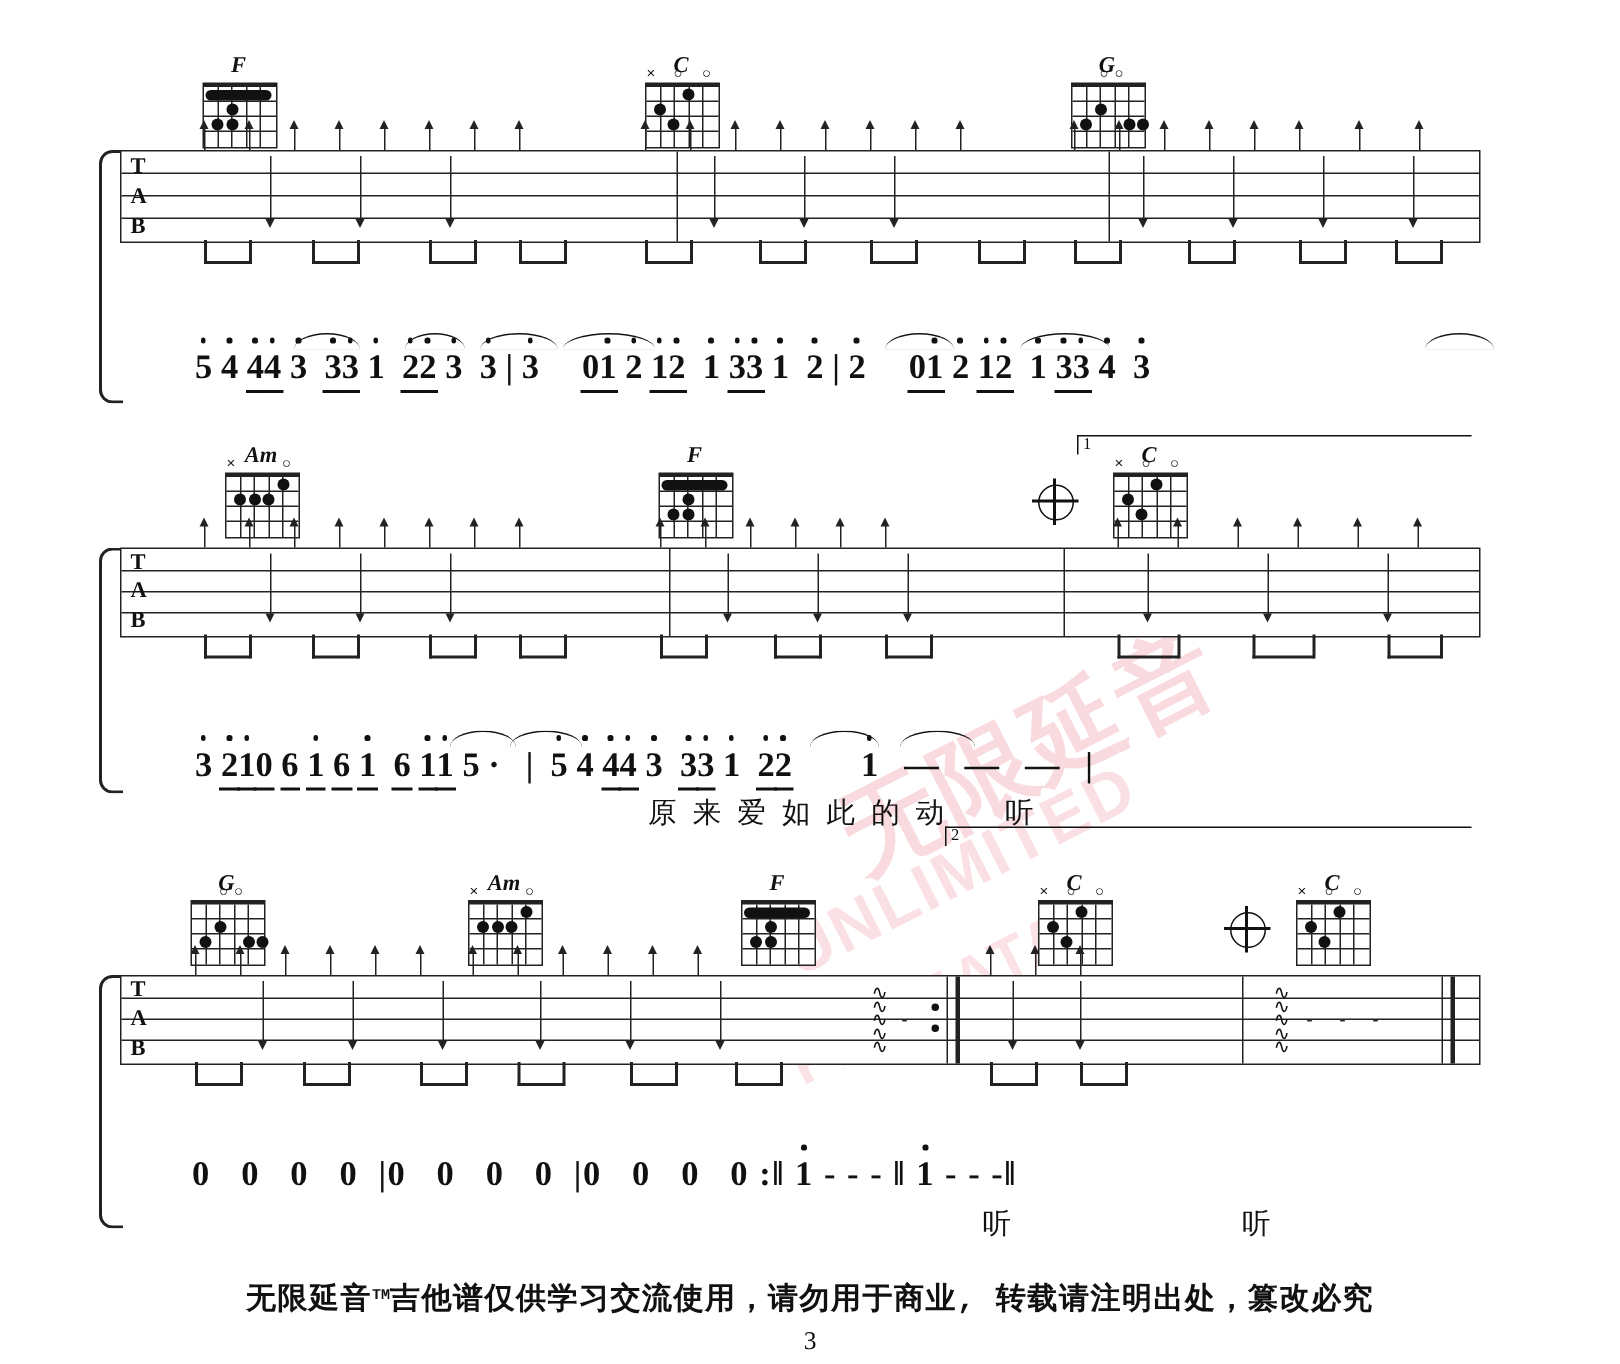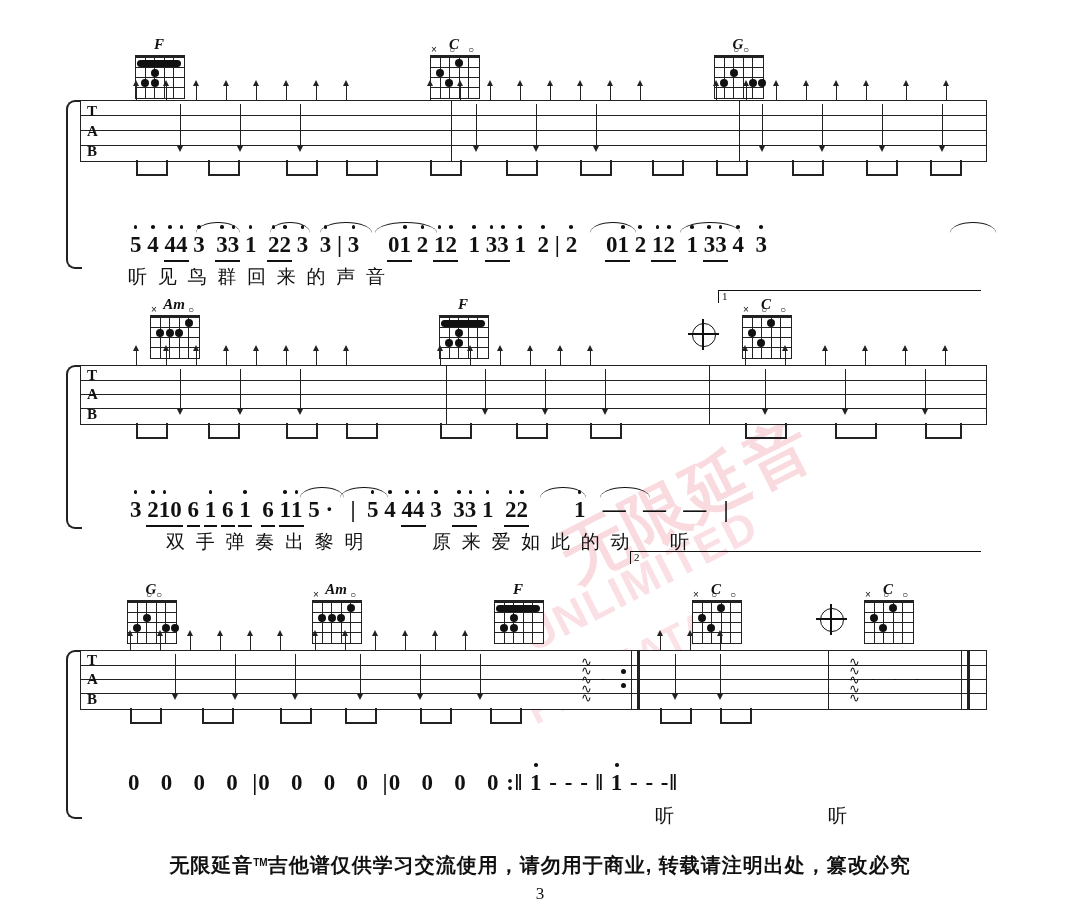--- a/index.html
+++ b/index.html
@@ -71,21 +71,21 @@
   .ending{position:absolute;border-top:1.4px solid #111;border-left:1.4px solid #111;height:12px;}
   .ending .lbl{position:absolute;left:3px;top:-1px;font-family:"Liberation Serif",serif;font-size:11px;}
 
   
   .rdots{position:absolute;width:5px;}
   .rdots i{display:block;width:5px;height:5px;border-radius:50%;background:#111;margin-bottom:9px;}
 
   
   .wavy{position:absolute;width:7px;font-family:"Liberation Serif",serif;font-size:13px;line-height:7px;color:#111;}
 
-  .footer{position:absolute;left:0;width:1080px;text-align:center;font-family:Liberation Sans, sans-serif;}
+  .footer{position:absolute;left:0;width:1080px;text-align:center;font-family:Liberation Mono, monospace;}
   .footer .note{font-size:20px;font-weight:bold;letter-spacing:1px;}
   .pagenum{position:absolute;left:0;width:1080px;text-align:center;font-size:17px;font-family:"Liberation Serif",serif;}
 </style>
 </head>
 <body>
 
 <div class="sheet">
 
   <div class="watermark">
     <div class="wm-text wm1">无限延音</div>
@@ -319,21 +319,20 @@
     </div>
 
     <div class="slur" style="left:196px;top:222px;width:44px;"></div>
     <div class="slur" style="left:270px;top:222px;width:40px;"></div>
     <div class="slur" style="left:320px;top:222px;width:52px;"></div>
     <div class="slur" style="left:375px;top:222px;width:62px;"></div>
     <div class="slur" style="left:590px;top:222px;width:46px;"></div>
     <div class="slur" style="left:680px;top:222px;width:60px;"></div>
     <div class="slur" style="left:950px;top:222px;width:46px;"></div>
 
-    <div class="lyricline" style="left:128px;top:264px;letter-spacing:3px;">听 见 鸟 群 回 来 的 声 音</div>
 
     <div class="ending" style="left:718px;top:290px;width:262px;">
       <div class="lbl">1</div>
     </div>
   </div>
 
   <div class="system" id="sys2" style="top:275px;height:300px;">
 
     <div class="chordbox" style="left:148px;top:40px;">
       <div class="chordname">Am</div>
@@ -537,21 +536,20 @@
       <span>3<i class="dotabove"></i></span>&nbsp;<span>2<i class="dotabove"></i><i class="underbar"></i></span><span>1<i class="dotabove"></i><i class="underbar"></i></span><span>0<i class="underbar"></i></span>&nbsp;<span>6<i class="underbar"></i></span>&nbsp;<span>1<i class="dotabove"></i><i class="underbar"></i></span>&nbsp;<span>6<i class="underbar"></i></span>&nbsp;<span>1<i class="dotabove"></i><i class="underbar"></i></span>&nbsp;&nbsp;<span>6<i class="underbar"></i></span>&nbsp;<span>1<i class="dotabove"></i><i class="underbar"></i></span><span>1<i class="dotabove"></i><i class="underbar"></i></span>&nbsp;<span>5</span>&nbsp;<span>·</span>
       &nbsp;&nbsp;|&nbsp;&nbsp;<span>5<i class="dotabove"></i></span>&nbsp;<span>4<i class="dotabove"></i></span>&nbsp;<span>4<i class="dotabove"></i><i class="underbar"></i></span><span>4<i class="dotabove"></i><i class="underbar"></i></span>&nbsp;<span>3<i class="dotabove"></i></span>&nbsp;&nbsp;<span>3<i class="dotabove"></i><i class="underbar"></i></span><span>3<i class="dotabove"></i><i class="underbar"></i></span>&nbsp;<span>1<i class="dotabove"></i></span>&nbsp;&nbsp;<span>2<i class="dotabove"></i><i class="underbar"></i></span><span>2<i class="dotabove"></i><i class="underbar"></i></span>
       &nbsp;&nbsp;&nbsp;&nbsp;&nbsp;&nbsp;&nbsp;<span>1<i class="dotabove"></i></span>&nbsp;&nbsp;&nbsp;<span>—</span>&nbsp;&nbsp;&nbsp;<span>—</span>&nbsp;&nbsp;&nbsp;<span>—</span>&nbsp;&nbsp;&nbsp;|
     </div>
 
     <div class="slur" style="left:300px;top:212px;width:44px;"></div>
     <div class="slur" style="left:340px;top:212px;width:48px;"></div>
     <div class="slur" style="left:540px;top:212px;width:46px;"></div>
     <div class="slur" style="left:600px;top:212px;width:50px;"></div>
 
-    <div class="lyricline" style="left:166px;top:254px;letter-spacing:3px;">双 手 弹 奏  出 黎  明</div>
     <div class="lyricline" style="left:432px;top:254px;letter-spacing:3px;">原 来 爱  如  此  的  动</div>
     <div class="lyricline" style="left:670px;top:254px;">听</div>
 
     <div class="ending" style="left:630px;top:276px;width:350px;">
       <div class="lbl">2</div>
     </div>
   </div>
 
   <div class="system" id="sys3" style="top:570px;height:290px;">
 

